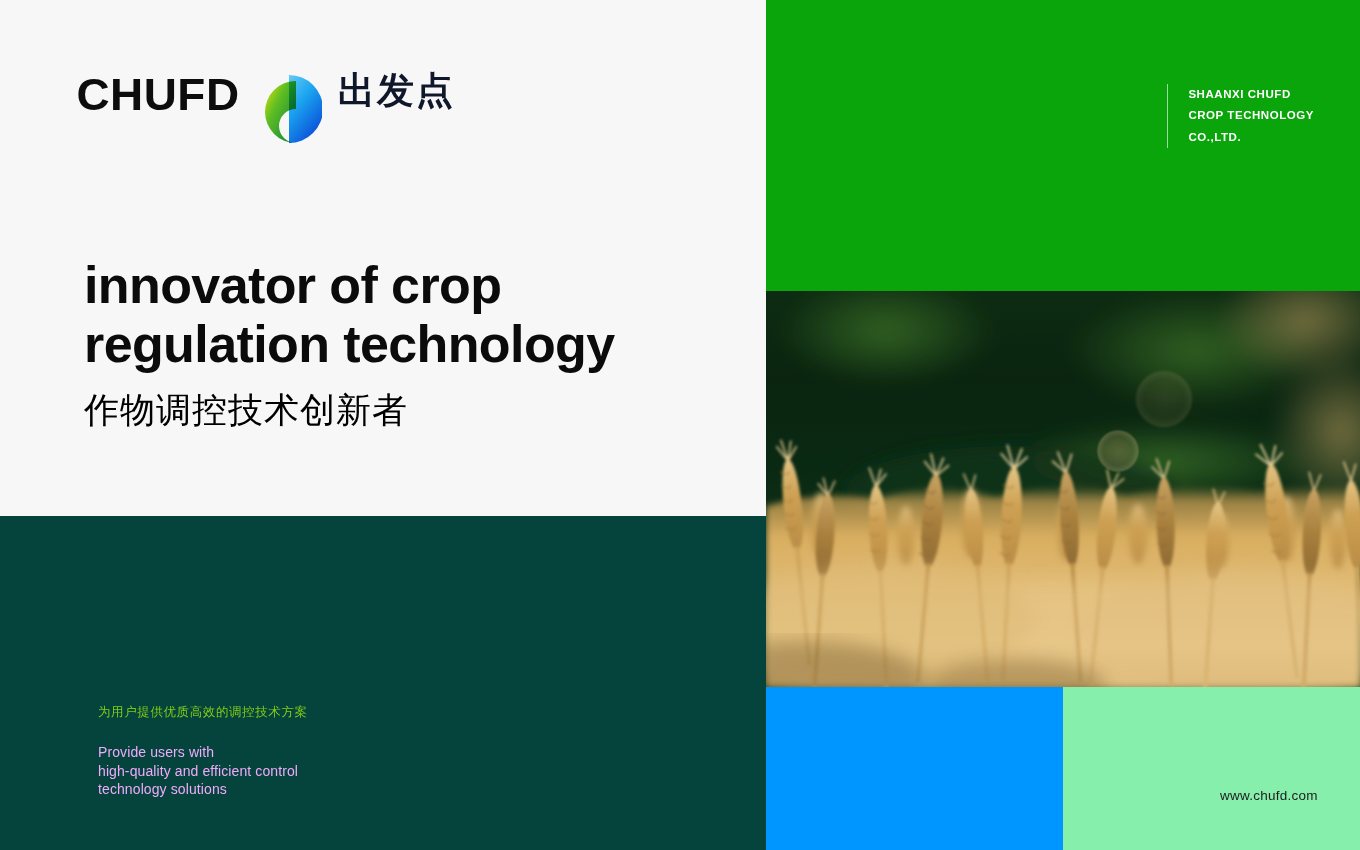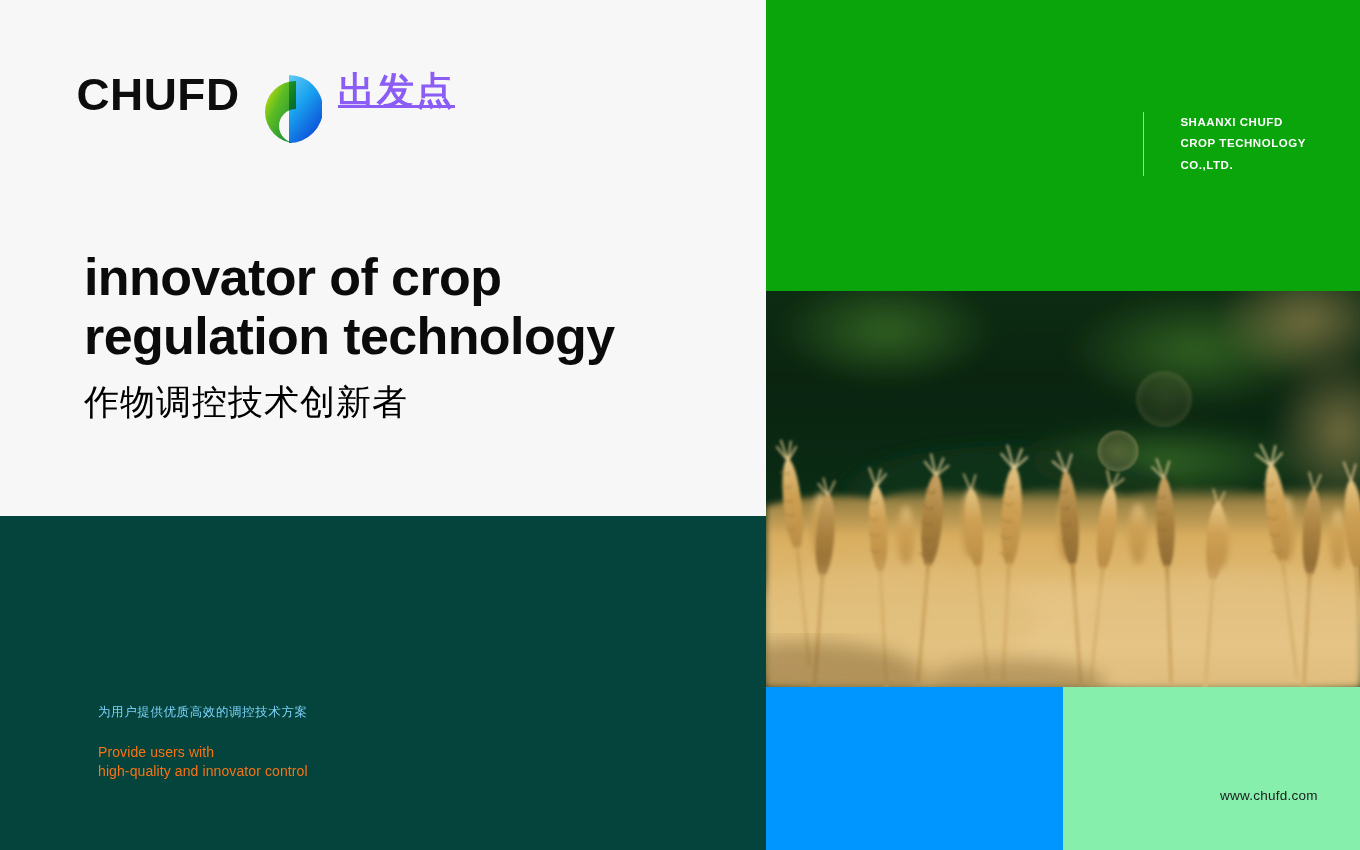--- a/index.html
+++ b/index.html
@@ -33,29 +33,28 @@
     color:#0d0d0d; line-height:1;
     font-family:"Liberation Sans", sans-serif;
     transform:scaleX(1.02);
   }
   .logo-mark{
     position:relative; width:66px; height:80px;
     margin-left:18px; margin-right:16px;
   }
   .logo-mark svg{ display:block; }
   .logo-cn{
-    font-size:37px; font-weight:700; color:#8b5cf6;
+    font-size:37px; font-weight:700; color:#0f172a;
     letter-spacing:2px; line-height:1;
     font-family:"Liberation Sans", sans-serif;
-    text-decoration:underline;
   }
 
   
   .headline{
-    position:absolute; left:84px; top:248px;
+    position:absolute; left:84px; top:256px;
     width:640px;
   }
   .headline h1{
     font-size:52px;
     font-weight:900;
     line-height:1.14;
     letter-spacing:-0.6px;
     color:#0b0b0b;
     font-family:"Liberation Sans", sans-serif;
   }
@@ -75,47 +74,46 @@
     position:absolute; left:0; top:516px;
     width:766px; height:334px;
     background:#04443c;
   }
   .teal-text{
     position:absolute; left:98px; top:186px;
     width:330px;
   }
   .teal-cn{
     font-size:12.5px;
-    color:#7dd3fc;
+    color:#84cc16;
     letter-spacing:0.6px;
     line-height:1.6;
     font-family:"Liberation Sans", sans-serif;
   }
   .teal-en{
     margin-top:21px;
     font-size:14px;
-    color:#f97316;
+    color:#f0abfc;
     line-height:1.33;
     letter-spacing:0.1px;
     font-family:"Liberation Sans", sans-serif;
   }
   .teal-en span{ display:block; }
 
   
   .green-block{
     position:absolute; left:766px; top:0;
     width:594px; height:291px;
     background:#0aa40b;
   }
   .company-name{
-    position:absolute; right:54px; top:84px;
-    padding-left:36px;
+    position:absolute; right:46px; top:84px;
+    padding-left:20px;
     border-left:1.5px solid #9fd9a2;
     min-height:62px;
-    margin-top:28px;
   }
   .company-name span{
     display:block;
     font-size:11.5px;
     font-weight:700;
     color:#ffffff;
     letter-spacing:0.55px;
     line-height:1.85;
     font-family:"Liberation Sans", sans-serif;
     white-space:nowrap;
@@ -191,21 +189,22 @@
       <span class="hl-line">regulation technology</span>
     </h1>
     <div class="subtitle-cn">作物调控技术创新者</div>
   </div>
 
   <div class="teal-panel">
     <div class="teal-text">
       <div class="teal-cn">为用户提供优质高效的调控技术方案</div>
       <div class="teal-en">
         <span>Provide users with</span>
-        <span>high-quality and innovator control</span>
+        <span>high-quality and efficient control</span>
+        <span>technology solutions</span>
       </div>
     </div>
   </div>
 
   <div class="green-block">
     <div class="company-name">
       <span>SHAANXI CHUFD</span>
       <span>CROP TECHNOLOGY</span>
       <span>CO.,LTD.</span>
     </div>

